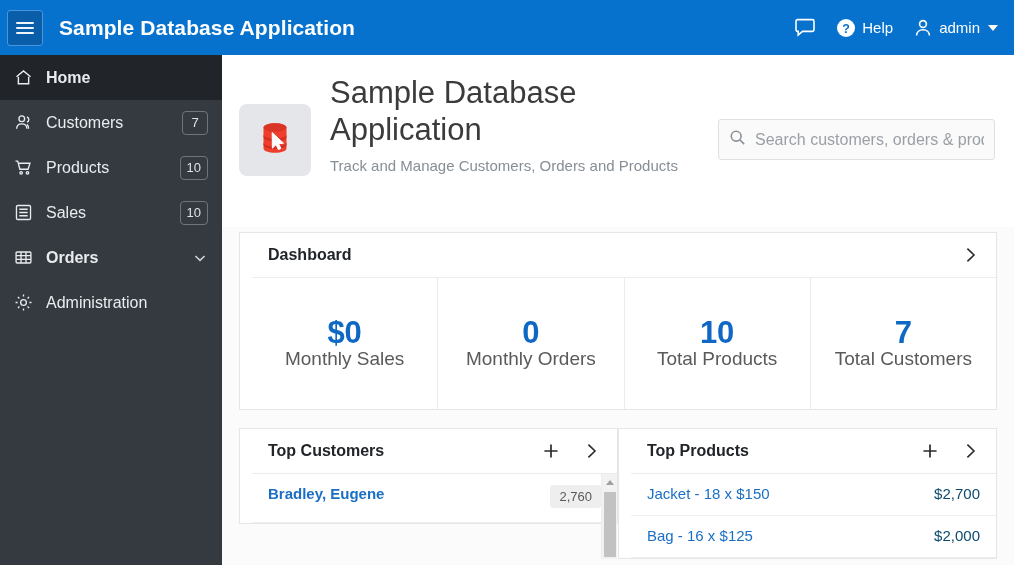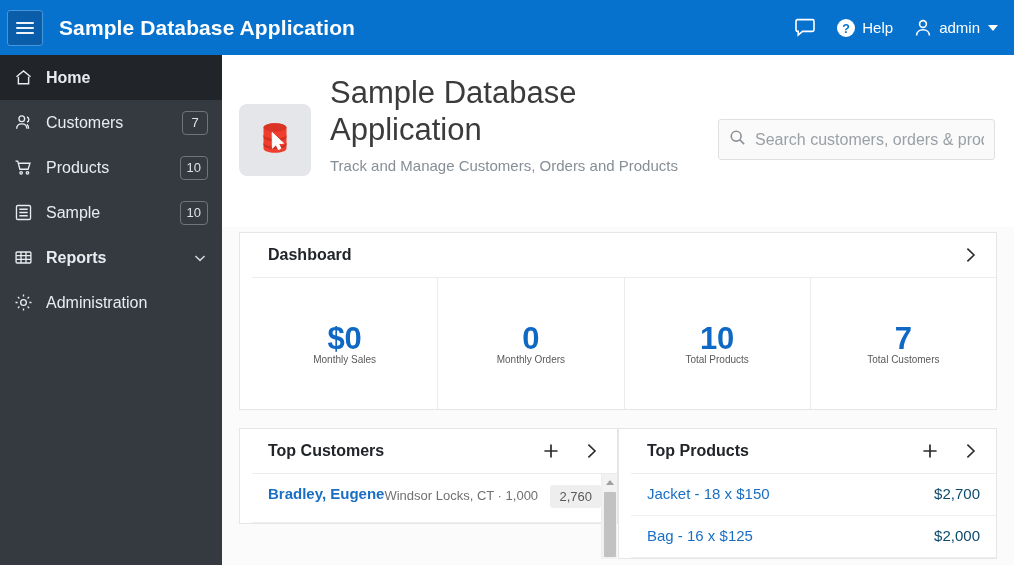--- a/index.html
+++ b/index.html
@@ -100,21 +100,21 @@
   .icon-btn { cursor: pointer; display: flex; align-items: center; justify-content: center; }
 
   #dashboard-card { margin: 5px 17px 0 17px; }
   .kpi-row { display: flex; }
   .kpi {
     flex: 1 1 0; height: 131px; display: flex; flex-direction: column;
     align-items: center; justify-content: center; border-right: 1px solid #ececec;
   }
   .kpi:last-child { border-right: 0; }
   .kpi-value { font-size: 31px; color: #0e68c4; font-weight: bold; line-height: 1; }
-  .kpi-label { margin-top: 0; font-size: 10px; color: #5a5a5a; }
+  .kpi-label { margin-top: 0; font-size: 19px; color: #5a5a5a; }
 
   .bottom-row { display: flex; margin: 18px 17px 0 17px; }
   .bottom-col { flex: 1 1 0; position: relative; }
 
   .list-row {
     display: flex; align-items: flex-start; padding: 11px 16px 10px 16px;
     border-bottom: 1px solid #efefef; min-height: 49px;
   }
   .list-main { display: flex; flex-direction: row; }
   .list-link { color: #1a6fc4; font-size: 15px; font-weight: bold; cursor: pointer; }
@@ -223,32 +223,32 @@
       <span class="nav-badge">10</span>
     </div>
 
     <div class="nav-item">
       <span class="nav-ico">
         <svg width="19" height="19" viewBox="0 0 20 20" fill="none" stroke="#e9ecef" stroke-width="1.4">
           <rect x="2.6" y="2.6" width="14.8" height="14.8" rx="1.4"></rect>
           <path d="M5.6 6.6h8.8M5.6 10h8.8M5.6 13.4h8.8"></path>
         </svg>
       </span>
-      <span class="nav-label">Sample</span>
+      <span class="nav-label">Sales</span>
       <span class="nav-badge">10</span>
     </div>
 
     <div class="nav-item">
       <span class="nav-ico">
         <svg width="19" height="19" viewBox="0 0 20 20" fill="none" stroke="#e9ecef" stroke-width="1.4">
           <rect x="2.2" y="4.2" width="15.6" height="11.6" rx="1"></rect>
           <path d="M2.2 8h15.6M2.2 12h15.6M7.4 4.2v11.6M12.6 4.2v11.6"></path>
         </svg>
       </span>
-      <span class="nav-label bold">Reports</span>
+      <span class="nav-label bold">Orders</span>
       <span class="nav-chevron">
         <svg width="16" height="16" viewBox="0 0 16 16" fill="none" stroke="#cfd4d9" stroke-width="1.5">
           <path d="M3.4 6 8 10.4 12.6 6"></path>
         </svg>
       </span>
     </div>
 
     <div class="nav-item">
       <span class="nav-ico">
         <svg width="19" height="19" viewBox="0 0 20 20" fill="none" stroke="#e9ecef" stroke-width="1.4">
@@ -340,21 +340,20 @@
                 <svg width="20" height="20" viewBox="0 0 20 20" fill="none" stroke="#2b2b2b" stroke-width="1.6">
                   <path d="M7.4 3.6 14 10l-6.6 6.4"></path>
                 </svg>
               </span>
             </span>
           </div>
 
           <div class="list-row">
             <span class="list-main">
               <span class="list-link">Bradley, Eugene</span>
-              <span class="list-sub">Windsor Locks, CT · 1,000</span>
             </span>
             <span class="pill">2,760</span>
           </div>
         </div>
 
         <div class="vscroll">
           <div class="arrow-up">
               <b></b>
             </div>
           <div class="thumb"></div>

